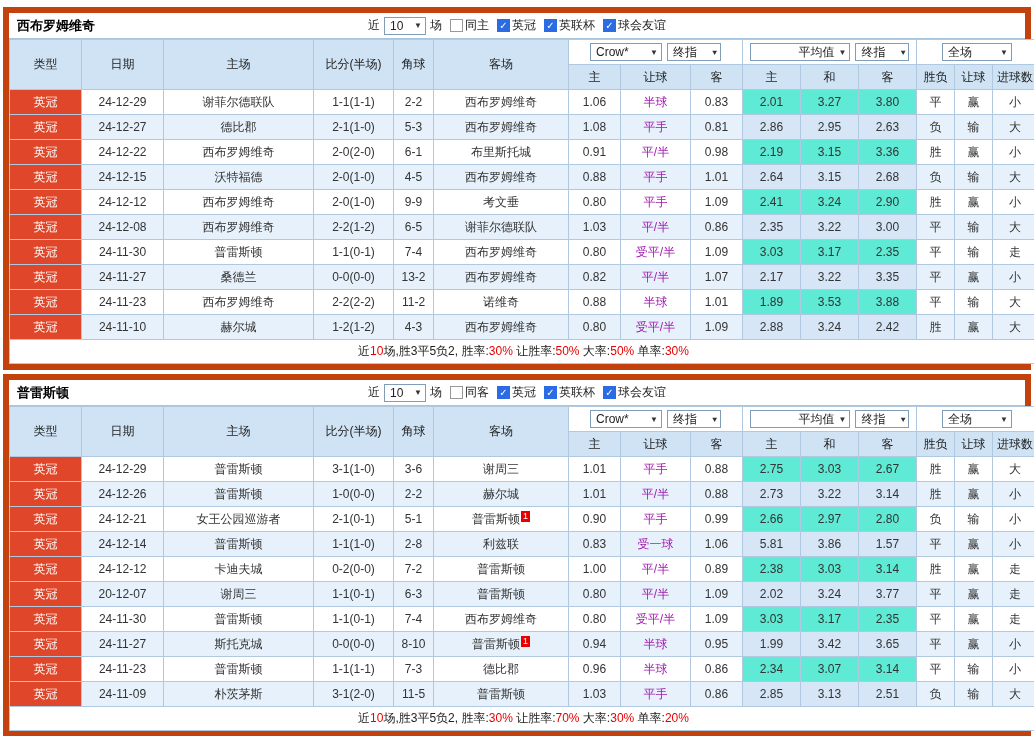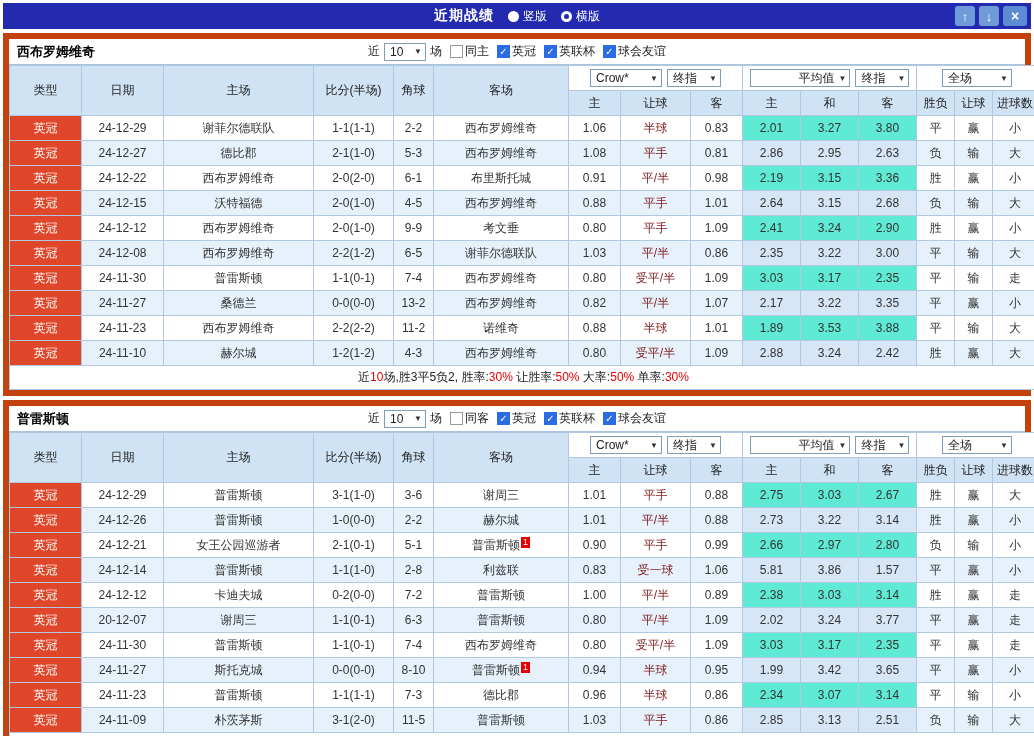--- a/index.html
+++ b/index.html
@@ -24,66 +24,50 @@
   .cbs{display:inline-flex;align-items:center;gap:8px;margin-left:4px;justify-content:space-between;}
   .cbs label{display:inline-flex;align-items:center;gap:2px;cursor:pointer;}
   .cb{width:13px;height:13px;border:1px solid #999;background:#fff;box-sizing:border-box;display:inline-flex;align-items:center;justify-content:center;font-size:10px;color:#fff;}
   .cb.on{background:#2b6be4;border-color:#2b6be4;}
 
   
   .select{display:inline-flex;align-items:center;justify-content:space-between;background:#fff;border:1px solid #7f9db9;height:18px;padding:0 3px 0 5px;gap:4px;box-sizing:border-box;cursor:pointer;white-space:nowrap;}
   .select .caret{font-size:8px;color:#333;}
   .sel-count{min-width:42px;}
   .sel-book{min-width:72px;}
-  .sel-final{min-width:54px;}
+  .sel-final{min-width:54px;font-family:Liberation Mono, monospace;}
   .sel-avg{min-width:80px;padding-left:48px;}
   .sel-full{min-width:70px;gap:12px;}
 
   
   table.grid{border-collapse:collapse;width:100%;table-layout:fixed;font-size:12px;}
   .grid th,.grid td{border:1px solid #b0c9e0;text-align:center;height:25px;padding:0 2px;overflow:hidden;white-space:nowrap;box-sizing:border-box;}
   .grid thead th{background:#cfe3f5;font-weight:normal;color:#222;}
   .grid thead th.selcell{background:#fff;}
   .grid thead th.selcell .wrap{display:flex;align-items:center;justify-content:center;gap:5px;}
   .grid tbody td{background:#fff;color:#333;}
   .grid tbody tr.alt td{background:#e6f1fb;}
   .grid tbody td.avgc{background:#5eead4;}
   .grid tbody tr.alt td.avgc{background:#d6e6f6;}
   .grid tbody tr td.lg{background:#e0472a;color:#fff;}
-  .grid tbody td.hcap{color:#7f1d1d;}
+  .grid tbody td.hcap{color:#a21caf;}
   .grid tbody td.team{cursor:pointer;}
   .grid tfoot td{background:#fff;height:24px;color:#333;}
 
   .c-k{color:#222;}
   .c-g{color:#008000;}
   .c-r{color:#e80000;}
   .c-b{color:#1515c4;}
   .badge{display:inline-block;background:#e80000;color:#fff;font-size:9px;line-height:11px;padding:0 2px;margin-left:1px;vertical-align:top;}
 </style>
 </head>
 <body>
 
 <div class="page">
 
-  <div class="titlebar">
-    <span class="title">近期战绩</span>
-    <span class="radio-wrap">
-      <span class="radio"></span>
-      <span>竖版</span>
-    </span>
-    <span class="radio-wrap">
-      <span class="radio sel"></span>
-      <span>横版</span>
-    </span>
-    <span class="tb-buttons">
-      <span class="tbtn">↑</span>
-      <span class="tbtn">↓</span>
-      <span class="tbtn close">×</span>
-    </span>
-  </div>
 
   <div class="section">
     <div class="filter-row">
       <div class="team-name">西布罗姆维奇</div>
       <div class="filters">
         <span>近</span>
         <span class="select sel-count">
             <span>10</span>
             <span class="caret">▼</span>
           </span>

